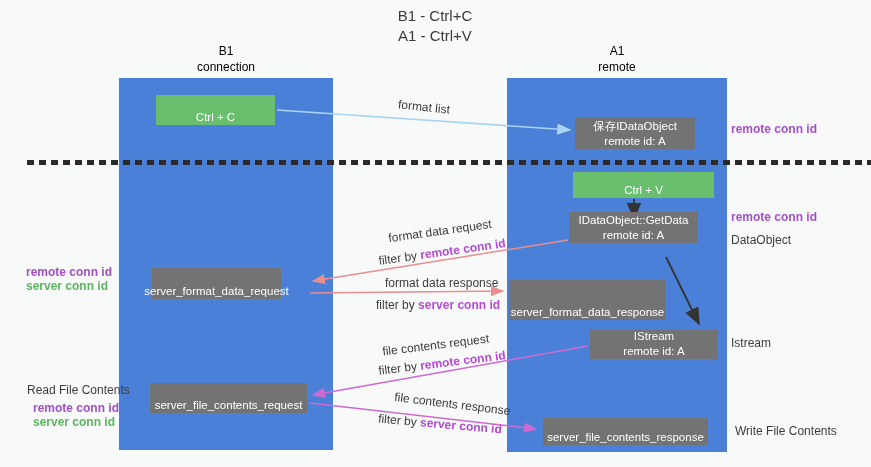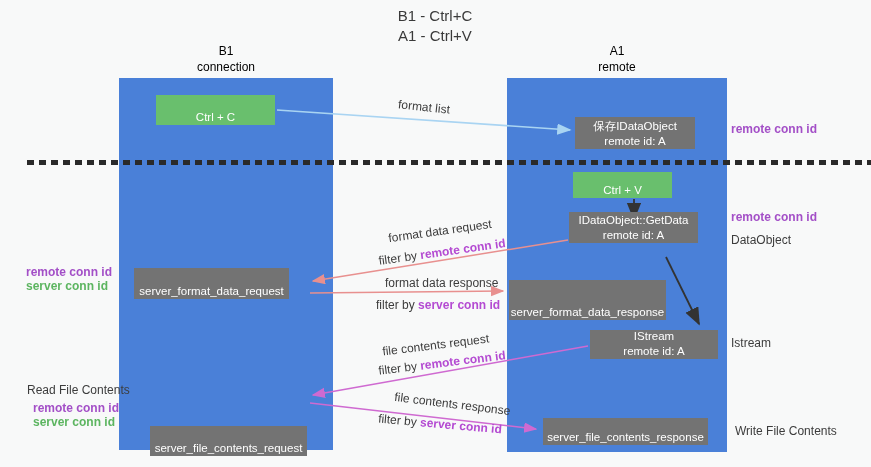--- a/index.html
+++ b/index.html
@@ -70,43 +70,43 @@
 
   <div class="abs box green" style="left:156px; top:95px; width:119px; height:30px;">
     <div>Ctrl + C</div>
   </div>
 
   <div class="abs box orange" style="left:575px; top:117px; width:120px; height:32px;">
     <div>保存IDataObject</div>
     <div>remote id: A</div>
   </div>
 
-  <div class="abs box green" style="left:573px; top:172px; width:99px; height:26px;">
+  <div class="abs box green" style="left:573px; top:172px; width:141px; height:26px;">
     <div>Ctrl + V</div>
   </div>
 
   <div class="abs box orange" style="left:569px; top:212px; width:129px; height:31px;">
     <div>IDataObject::GetData</div>
     <div>remote id: A</div>
   </div>
 
-  <div class="abs box orange" style="left:134px; top:268px; width:155px; height:31px;">
+  <div class="abs box orange" style="left:152px; top:268px; width:129px; height:31px;">
     <div>server_format_data_request</div>
   </div>
 
   <div class="abs box orange" style="left:509px; top:280px; width:157px; height:40px;">
     <div>server_format_data_response</div>
   </div>
 
   <div class="abs box orange" style="left:590px; top:330px; width:128px; height:29px;">
     <div>IStream</div>
     <div>remote id: A</div>
   </div>
 
-  <div class="abs box orange" style="left:150px; top:383px; width:157px; height:30px;margin-top:43px;">
+  <div class="abs box orange" style="left:150px; top:383px; width:157px; height:30px;">
     <div>server_file_contents_request</div>
   </div>
 
   <div class="abs box orange" style="left:543px; top:418px; width:165px; height:27px;">
     <div>server_file_contents_response</div>
   </div>
 
   <div class="abs lbl" style="left:398px; top:100px; transform:rotate(6deg);">format list</div>
 
   <div class="abs lbl" style="left:388px; top:224px; transform:rotate(-8deg);">format data request</div>

